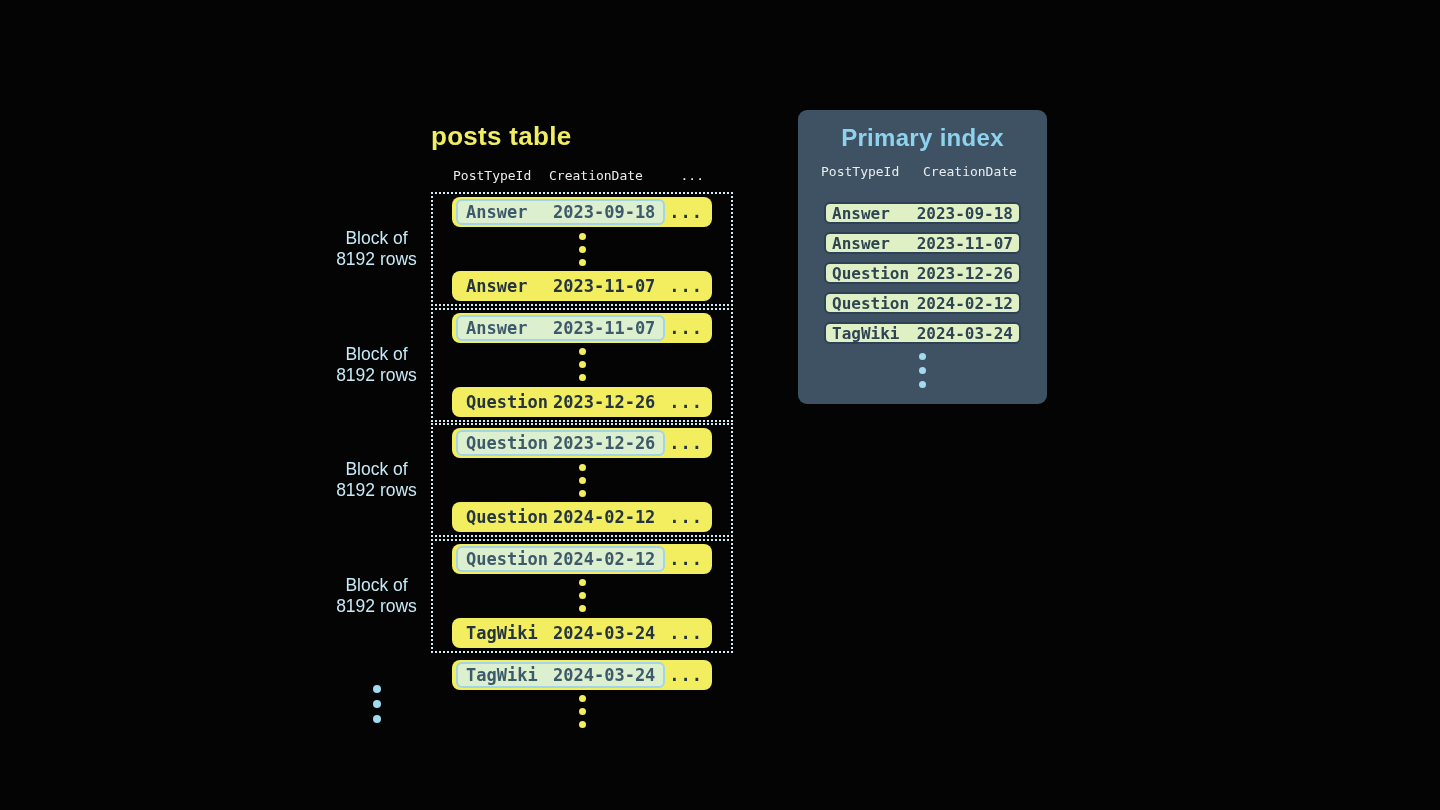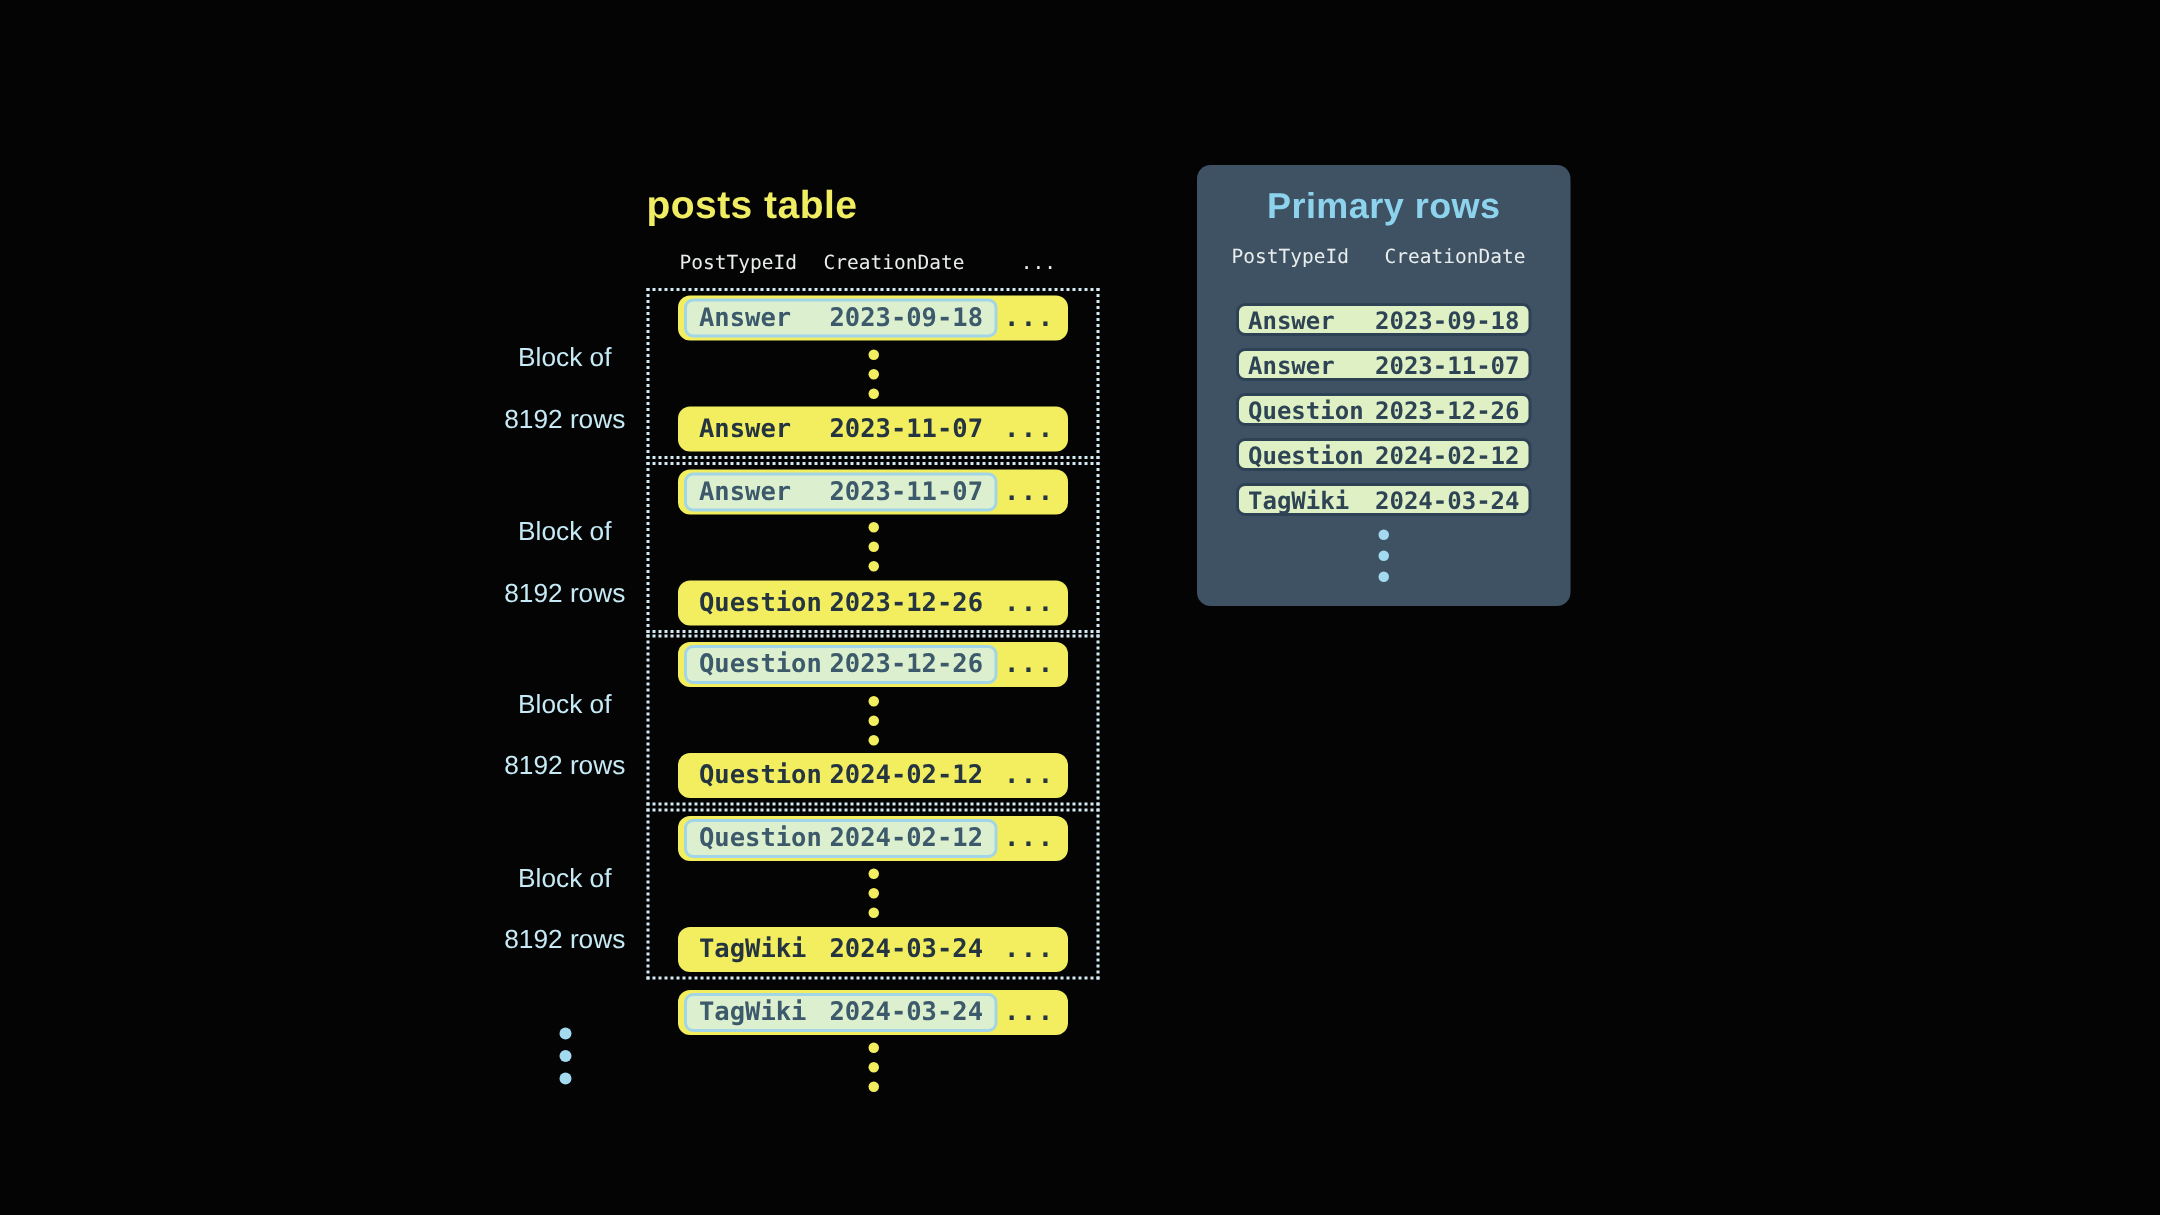--- a/index.html
+++ b/index.html
@@ -26,21 +26,21 @@
     background:var(--bg);
     font-family:"Liberation Sans",sans-serif;
   }
   
   .left-labels{position:absolute;left:330px;top:192px;width:93px;}
   .block-label{
     height:114px;margin-bottom:1.5px;display:flex;flex-direction:column;
     justify-content:center;text-align:center;
     color:var(--label-blue);font-size:17.5px;line-height:21px;font-weight:400;
   }
-  .block-label span{display:block;margin-top:20px;}
+  .block-label span{display:block;}
   
   .vdots{display:flex;flex-direction:column;align-items:center;gap:6px;width:fit-content;}
   .vdots i{display:block;width:7px;height:7px;border-radius:50%;background:var(--yellow);}
   .vdots.blue i{background:var(--dot-blue);width:8px;height:8px;}
   .vdots.blue{gap:7px;margin:32px auto 0;}
   
   .posts-col{position:absolute;left:431px;top:120px;width:302px;}
   .posts-title{
     text-align:left;font-size:26px;font-weight:600;line-height:32px;
     color:var(--yellow-title);letter-spacing:.3px;
@@ -233,21 +233,21 @@
       <span class="ell">...</span>
     </div>
     <div class="vdots tail-dots">
         <i></i>
         <i></i>
         <i></i>
       </div>
   </div>
 
   <div class="panel">
-    <div class="panel-title">Primary rows</div>
+    <div class="panel-title">Primary index</div>
     <div class="panel-header">
       <span class="ph-type">PostTypeId</span>
       <span class="ph-date">CreationDate</span>
     </div>
     <div class="irows">
       <div class="irow">
         <span>Answer</span>
         <span>2023-09-18</span>
       </div>
       <div class="irow">

